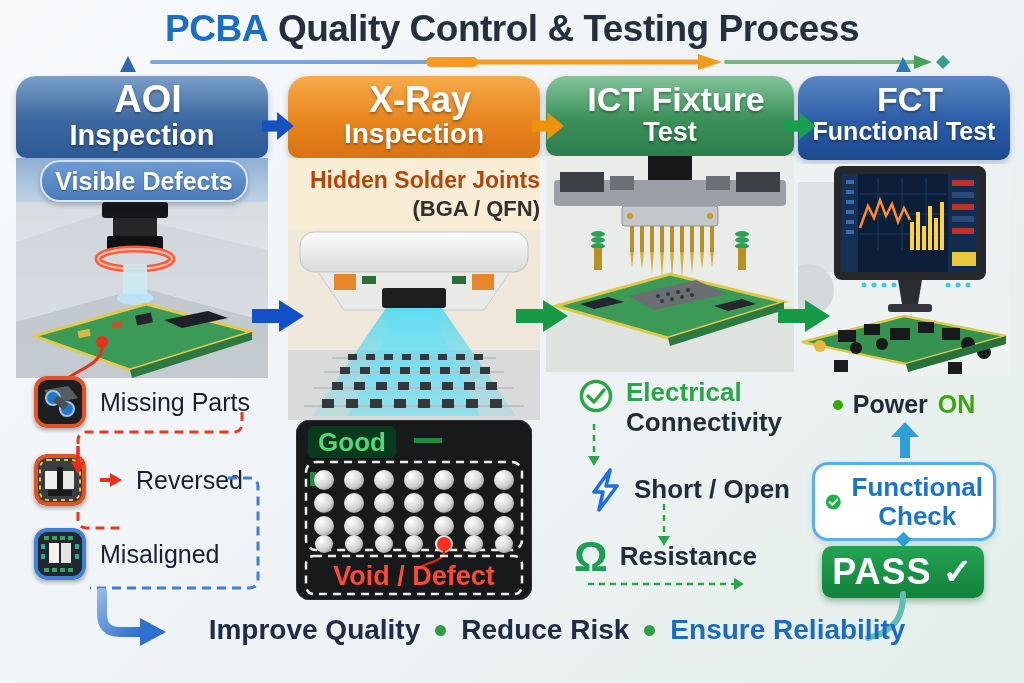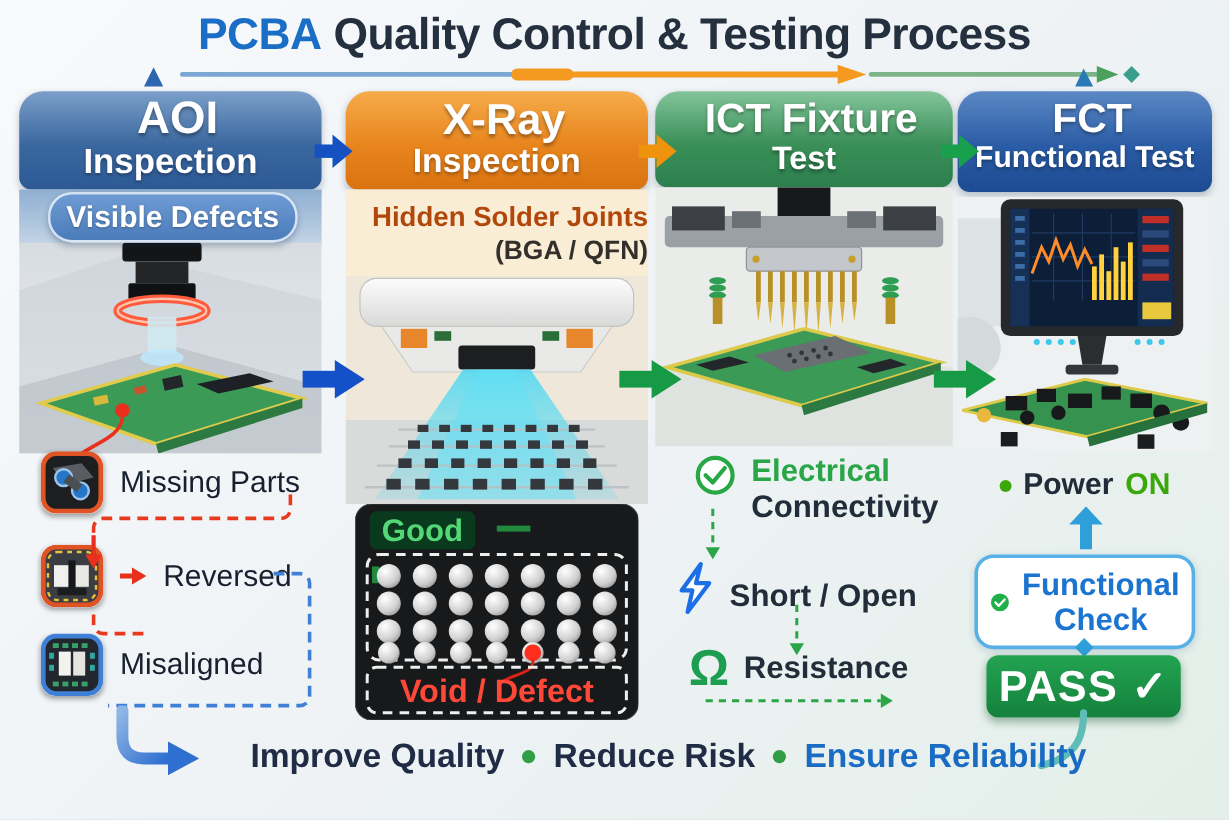--- a/index.html
+++ b/index.html
@@ -370,21 +370,21 @@
       <svg width="36" height="36" viewBox="0 0 36 36">
         <circle cx="18" cy="18" r="14.5" fill="#ffffff" stroke="#28a745" stroke-width="3.5"></circle>
         <path d="M10,18 l6,6 l10,-12" fill="none" stroke="#28a745" stroke-width="3.5" stroke-linecap="round" stroke-linejoin="round"></path>
       </svg>
       <div class="chktext">
         <span class="green-word">Electrical</span><br>
         <span>Connectivity</span>
       </div>
     </div>
 
-    <div class="abs chkrow" style="left:16px;top:392px;align-items:flex-end">
+    <div class="abs chkrow" style="left:42px;top:392px;align-items:center">
       <svg width="34" height="44" viewBox="0 0 34 44">
         <polygon points="22,2 6,24 15,24 11,42 29,18 18,18" fill="#ffffff" stroke="#1d6fe8" stroke-width="3.5" stroke-linejoin="round"></polygon>
       </svg>
       <div class="chktext">Short / Open</div>
     </div>
 
     <div class="abs chkrow" style="left:28px;top:460px;align-items:center">
       <span style="font-size:42px;font-weight:bold;color:#1d9e50;line-height:1">Ω</span>
       <div class="chktext">Resistance</div>
     </div>

